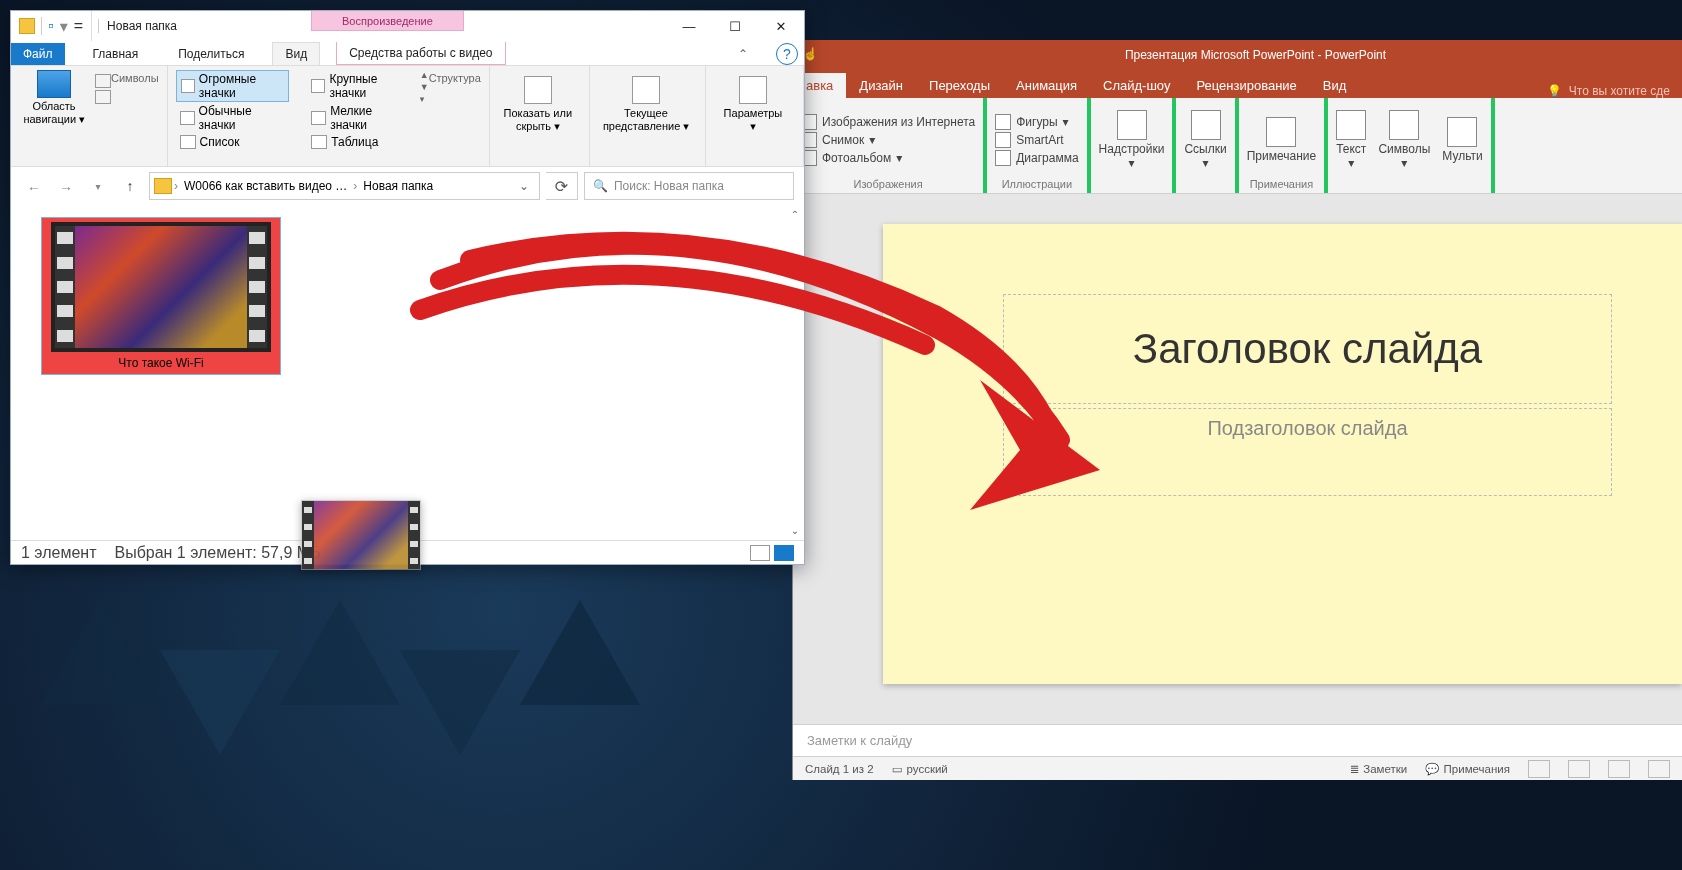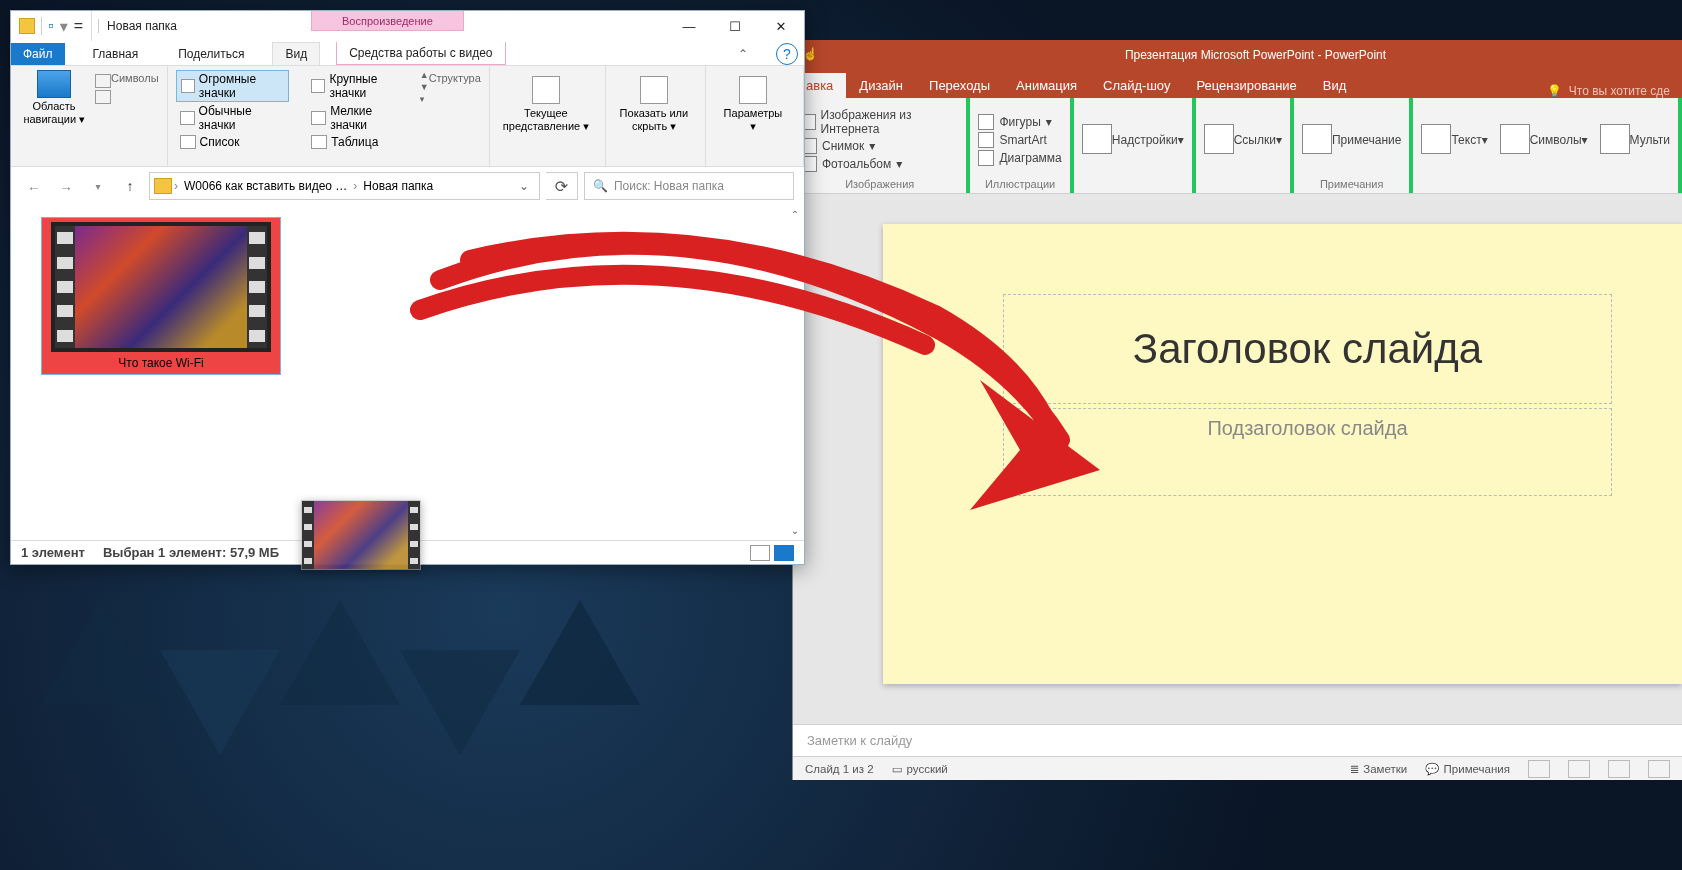--- a/index.html
+++ b/index.html
@@ -68,21 +68,21 @@
   .thumb-img { flex: 1; background: linear-gradient(135deg, #7b2a8e 0%, #d04a2a 30%, #3a2a7a 60%, #b88a2a 85%); }
   .file-name { font-size: 12px; padding-top: 4px; }
   .drag-ghost { position: absolute; left: 290px; top: 295px; width: 120px; height: 70px; background: rgba(255,255,255,.5); border: 1px solid rgba(0,0,0,.2); box-shadow: 0 2px 8px rgba(0,0,0,.3); }
   .drag-ghost .inner { width: 100%; height: 100%; display: flex; }
   .drag-ghost .film-strip { width: 12px; }
   .drag-ghost .film-strip span { height: 6px; }
   .drag-ghost .thumb-img { opacity: .9; }
 
   .exp-scroll { width: 18px; display: flex; flex-direction: column; align-items: center; justify-content: space-between; color: #666; font-size: 10px; padding: 4px 0; }
 
-  .exp-status { height: 24px; border-top: 1px solid #ddd; display: flex; align-items: center; font-size: 13px; color: #444; padding: 0 10px; gap: 18px; font-weight: bold; }
+  .exp-status { height: 24px; border-top: 1px solid #ddd; display: flex; align-items: center; font-size: 16px; color: #444; padding: 0 10px; gap: 18px; }
   .exp-status .view-toggles { margin-left: auto; display: flex; gap: 4px; }
   .view-tg { width: 20px; height: 16px; border: 1px solid #999; }
   .view-tg.sel { background: #1979ca; border-color: #1979ca; }
 
   
   .ppt { position: absolute; right: 0; top: 40px; width: 890px; height: 740px; background: #f3f3f3; display: flex; flex-direction: column; border-left: 1px solid #888; }
   .ppt-titlebar { height: 30px; background: #b7472a; color: #fff; display: flex; align-items: center; font-size: 12px; }
   .ppt-qat { display: flex; align-items: center; gap: 10px; padding: 0 10px; }
   .ppt-qat-ico { width: 16px; height: 16px; color: #f3c4b8; }
   .ppt-title { flex: 1; text-align: center; }
@@ -91,21 +91,21 @@
   .ppt-tab { padding: 5px 13px; }
   .ppt-tab.active { background: #f3f3f3; color: #b7472a; }
   .ppt-tell { margin-left: auto; display: flex; align-items: center; gap: 6px; padding: 0 12px; font-size: 12px; color: #f3c4b8; }
 
   .ppt-ribbon { height: 96px; background: #f3f3f3; border-bottom: 1px solid #d0d0d0; display: flex; }
   .ppt-group { border-right: 4px solid #22c55e; padding: 3px 8px; display: flex; flex-direction: column; }
   .ppt-group-body { flex: 1; display: flex; flex-direction: column; gap: 2px; justify-content: center; }
   .ppt-group-body.row { flex-direction: row; align-items: center; gap: 12px; }
   .ppt-cmd { display: flex; align-items: center; gap: 5px; font-size: 12px; color: #444; }
   .ppt-cmd .ci { width: 16px; height: 16px; border: 1px solid #888; background: #fff; }
-  .ppt-bigcmd { display: flex; align-items: center; font-size: 12px; color: #444; }
+  .ppt-bigcmd { display: flex; flex-direction: column; align-items: center; font-size: 12px; color: #444; }
   .ppt-bigcmd .ci { width: 30px; height: 30px; border: 1px solid #888; background: #fff; margin-bottom: 2px; }
   .ppt-group-label { font-size: 11px; color: #777; text-align: center; }
 
   .ppt-workspace { flex: 1; display: flex; background: #e6e6e6; overflow: hidden; }
   .ppt-canvas-wrap { flex: 1; display: flex; align-items: flex-start; justify-content: center; padding: 30px 0 0 90px; overflow: hidden; }
   .slide { width: 880px; height: 460px; background: #fef9c3; box-shadow: 0 2px 6px rgba(0,0,0,.25); position: relative; }
   .ph-title { position: absolute; left: 120px; right: 70px; top: 70px; height: 110px; border: 1px dashed #bbb; display: flex; align-items: center; justify-content: center; font-size: 42px; font-weight: 300; color: #333; }
   .ph-sub { position: absolute; left: 120px; right: 70px; top: 184px; height: 88px; border: 1px dashed #bbb; display: flex; align-items: flex-start; justify-content: center; font-size: 20px; color: #888; padding-top: 8px; }
 
   .ppt-notes { height: 32px; background: #fff; border-top: 1px solid #d0d0d0; display: flex; align-items: center; padding: 0 14px; font-size: 13px; color: #999; }
@@ -342,32 +342,32 @@
         <div style="display:flex;flex-direction:column;gap:2px;padding-left:4px;">
           <span style="font-size:9px;color:#666;">▲</span>
           <span style="font-size:9px;color:#666;">▼</span>
           <span style="font-size:9px;color:#666;">▾</span>
         </div>
       </div>
       <div class="rgroup-label">Структура</div>
     </div>
     <div class="rgroup">
       <div class="rgroup-body">
+        <div class="big-btn" style="width:80px;">
+          <div class="ico"></div>
+          <div class="lbl"><span>Показать или скрыть</span> ▾</div>
+        </div>
+      </div>
+      <div class="rgroup-label">&nbsp;</div>
+    </div>
+    <div class="rgroup">
+      <div class="rgroup-body">
         <div class="big-btn">
           <div class="ico"></div>
           <div class="lbl"><span>Текущее представление</span> ▾</div>
-        </div>
-      </div>
-      <div class="rgroup-label">&nbsp;</div>
-    </div>
-    <div class="rgroup">
-      <div class="rgroup-body">
-        <div class="big-btn" style="width:80px;">
-          <div class="ico"></div>
-          <div class="lbl"><span>Показать или скрыть</span> ▾</div>
         </div>
       </div>
       <div class="rgroup-label">&nbsp;</div>
     </div>
     <div class="rgroup">
       <div class="rgroup-body">
         <div class="big-btn" style="width:78px;">
           <div class="ico"></div>
           <div class="lbl"><span>Параметры</span><br>▾</div>
         </div>

